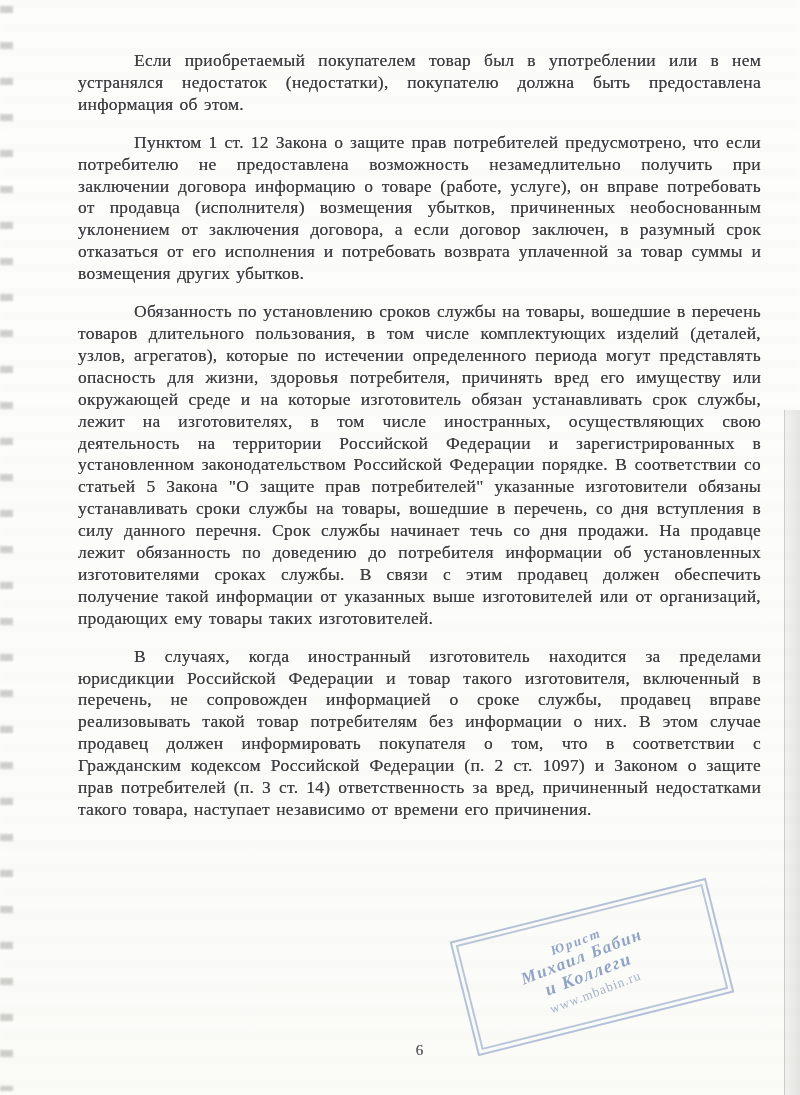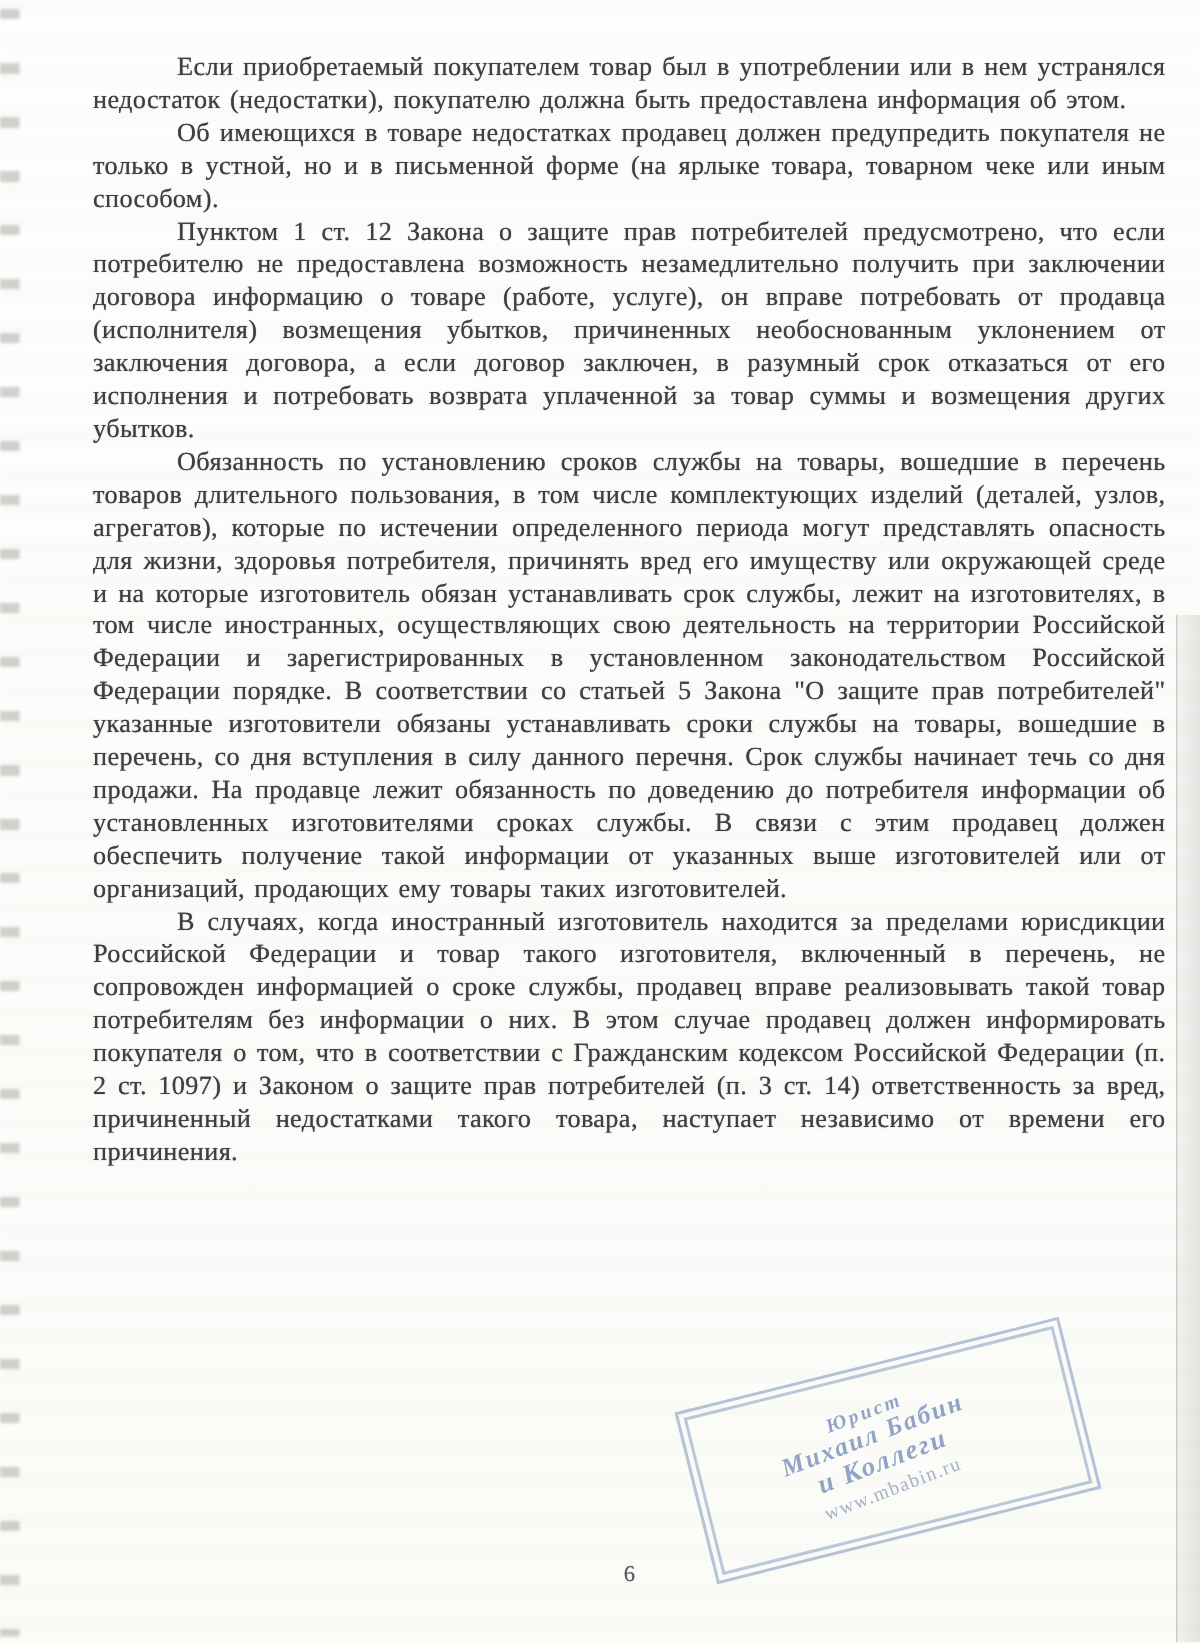--- a/index.html
+++ b/index.html
@@ -53,21 +53,21 @@
     top: 34px;
     width: 715px;
     color: #3f3e43;
     font-size: 17.5px;
     line-height: 21.9px;
     letter-spacing: 0.25px;
     word-spacing: 1.6px;
     text-align: justify;
     text-shadow: 0 0 0.6px rgba(62,61,66,0.85);
   }
-  .content p { margin: 0; text-indent: 56px; }
+  .content p { margin: 16px; text-indent: 56px; }
   .page-number {
     position: absolute;
     left: 62px;
     top: 1042px;
     width: 715px;
     text-align: center;
     font-size: 15px;
     color: #5a595e;
     text-shadow: 0 0 0.6px rgba(90,89,94,0.8);
   }
@@ -120,21 +120,20 @@
 
 <div class="page">
 
   <div class="ghosting"></div>
   <div class="left-edge-marks"></div>
   <div class="right-edge-shadow"></div>
 
   <div class="content">
 
   <p>Если приобретаемый покупателем товар был в употреблении или в нем устранялся недостаток (недостатки), покупателю должна быть предоставлена информация об этом.</p>
-      <p>Об имеющихся в товаре недостатках продавец должен предупредить покупателя не только в устной, но и в письменной форме (на ярлыке товара, товарном чеке или иным способом).</p>
       <p>Пунктом 1 ст. 12 Закона о защите прав потребителей предусмотрено, что если потребителю не предоставлена возможность незамедлительно получить при заключении договора информацию о товаре (работе, услуге), он вправе потребовать от продавца (исполнителя) возмещения убытков, причиненных необоснованным уклонением от заключения договора, а если договор заключен, в разумный срок отказаться от его исполнения и потребовать возврата уплаченной за товар суммы и возмещения других убытков.</p>
       <p>Обязанность по установлению сроков службы на товары, вошедшие в перечень товаров длительного пользования, в том числе комплектующих изделий (деталей, узлов, агрегатов), которые по истечении определенного периода могут представлять опасность для жизни, здоровья потребителя, причинять вред его имуществу или окружающей среде и на которые изготовитель обязан устанавливать срок службы, лежит на изготовителях, в том числе иностранных, осуществляющих свою деятельность на территории Российской Федерации и зарегистрированных в установленном законодательством Российской Федерации порядке. В соответствии со статьей 5 Закона "О защите прав потребителей" указанные изготовители обязаны устанавливать сроки службы на товары, вошедшие в перечень, со дня вступления в силу данного перечня. Срок службы начинает течь со дня продажи. На продавце лежит обязанность по доведению до потребителя информации об установленных изготовителями сроках службы. В связи с этим продавец должен обеспечить получение такой информации от указанных выше изготовителей или от организаций, продающих ему товары таких изготовителей.</p>
       <p>В случаях, когда иностранный изготовитель находится за пределами юрисдикции Российской Федерации и товар такого изготовителя, включенный в перечень, не сопровожден информацией о сроке службы, продавец вправе реализовывать такой товар потребителям без информации о них. В этом случае продавец должен информировать покупателя о том, что в соответствии с Гражданским кодексом Российской Федерации (п. 2 ст. 1097) и Законом о защите прав потребителей (п. 3 ст. 14) ответственность за вред, причиненный недостатками такого товара, наступает независимо от времени его причинения.</p>
     </div>
 
   <div class="stamp">
     <div class="stamp-text">
       <div class="stamp-line-small">Юрист</div>
       <div class="stamp-line-name">Михаил Бабин</div>
       <div class="stamp-line-name2">и Коллеги</div>

